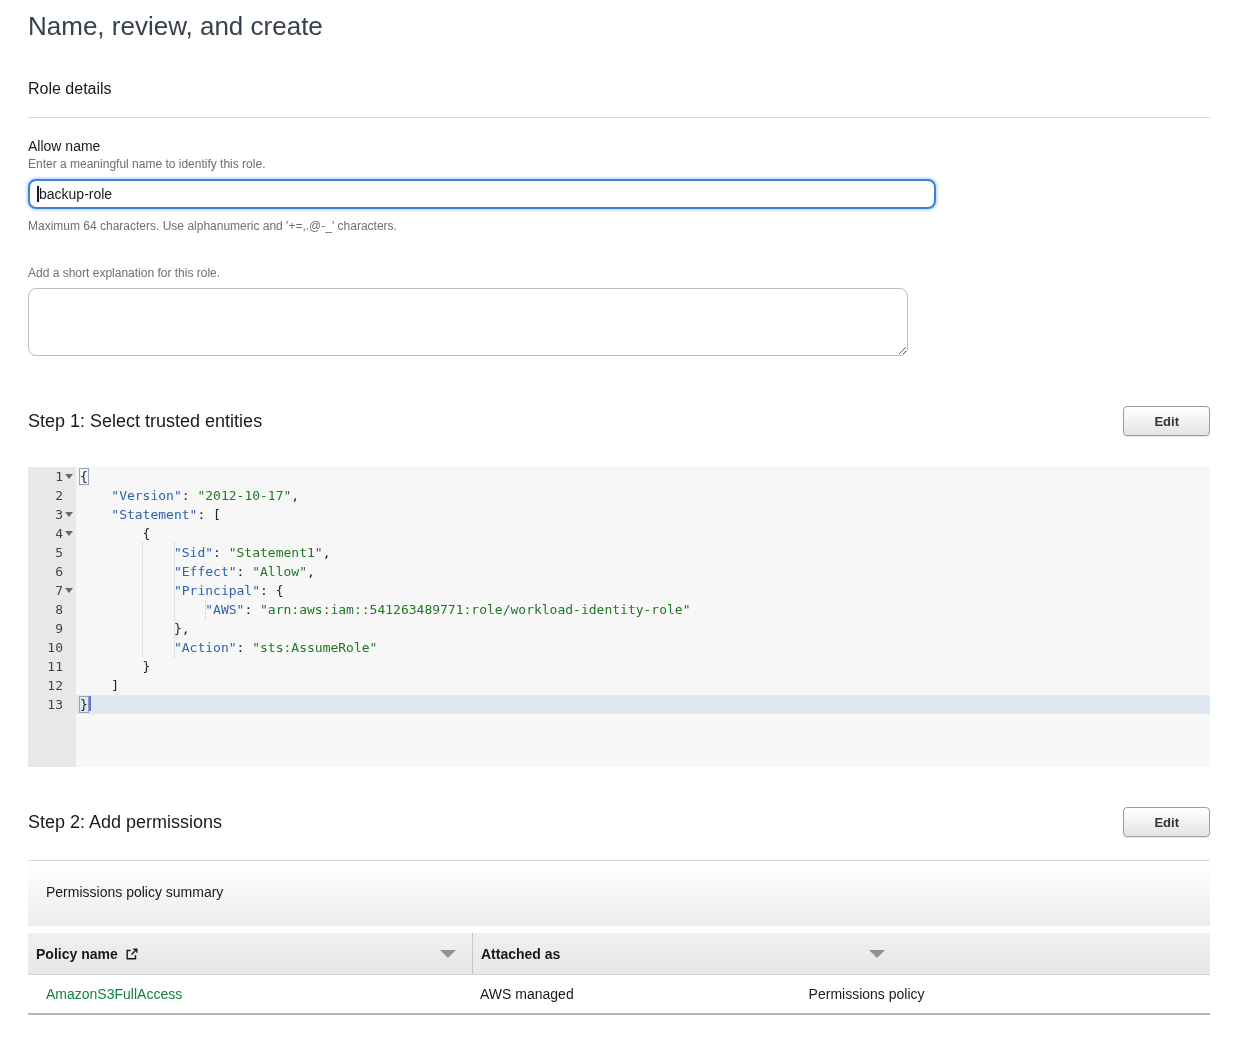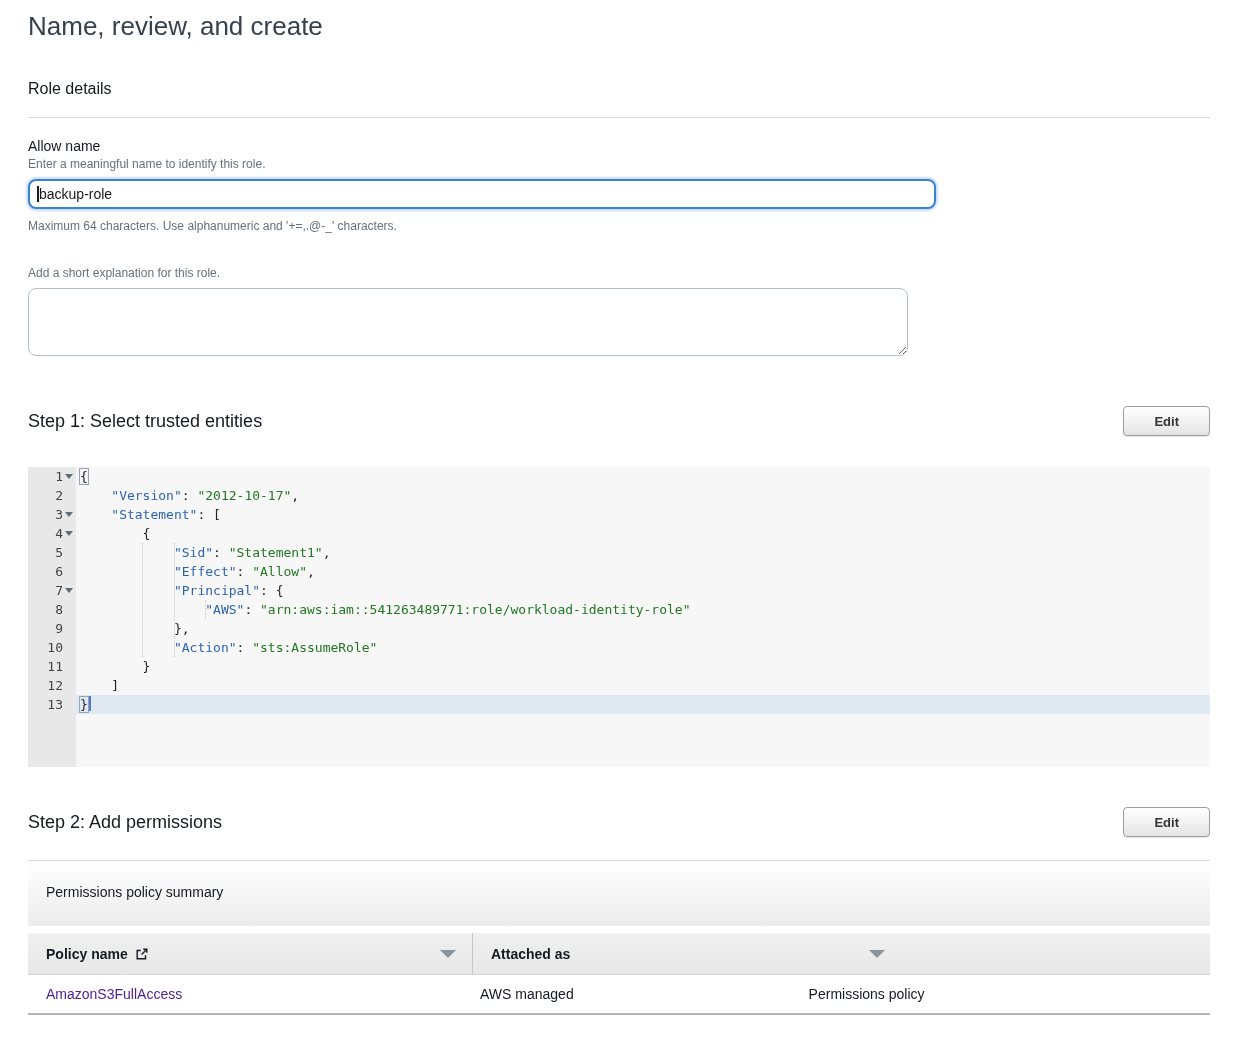--- a/index.html
+++ b/index.html
@@ -69,31 +69,31 @@
 
   
   .panel { margin-top:23px; }
   .panel-header {
     border-top:1px solid #d9d9d9; background:linear-gradient(#ffffff,#ececec);
     height:66px; padding:22px 18px 0;
   }
   .panel-title { font-size:14px; color:#16191f; }
   .policy-table { margin-top:7px; }
   .table-header { display:flex; height:42px; background:linear-gradient(#f0f0f0,#e7e7e7); border-bottom:1px solid #d5d5d5; }
-  .header-cell { position:relative; display:flex; align-items:center; padding-left:18px; }
+  .header-cell { position:relative; display:flex; align-items:center; padding-left:8px; }
   .header-cell + .header-cell { border-left:1px solid #c6c6c6; }
   .col-1 { width:444px; } .col-2 { width:336px; } .col-3 { width:429px; }
   .header-label { font-size:14px; font-weight:700; color:#16191f; }
   .external-link-icon { margin-left:7px; display:inline-flex; }
   .sort-icon { position:absolute; right:16px; top:17px; width:0; height:0;
                border-left:8px solid transparent; border-right:8px solid transparent;
                border-top:8px solid #8b949c; cursor:pointer; }
   .table-row { display:flex; height:40px; border-bottom:2px solid #b5b5b5; background:#fff; }
   .row-cell { display:flex; align-items:center; padding-left:18px; font-size:14px; color:#16191f; }
-  .policy-link { color:#4c1d95; text-decoration:none; cursor:pointer; }
+  .policy-link { color:#15803d; text-decoration:none; cursor:pointer; }
 </style>
 </head>
 <body>
 
 <div class="content">
 
   <h1 class="page-title">Name, review, and create</h1>
 
   <h2 class="section-heading">Role details</h2>
   <hr class="divider">

